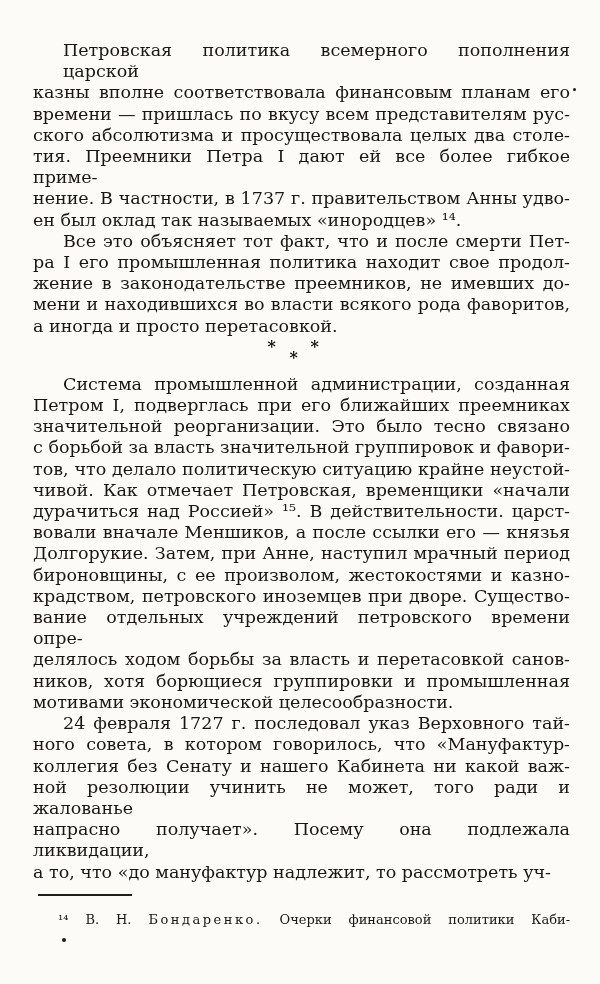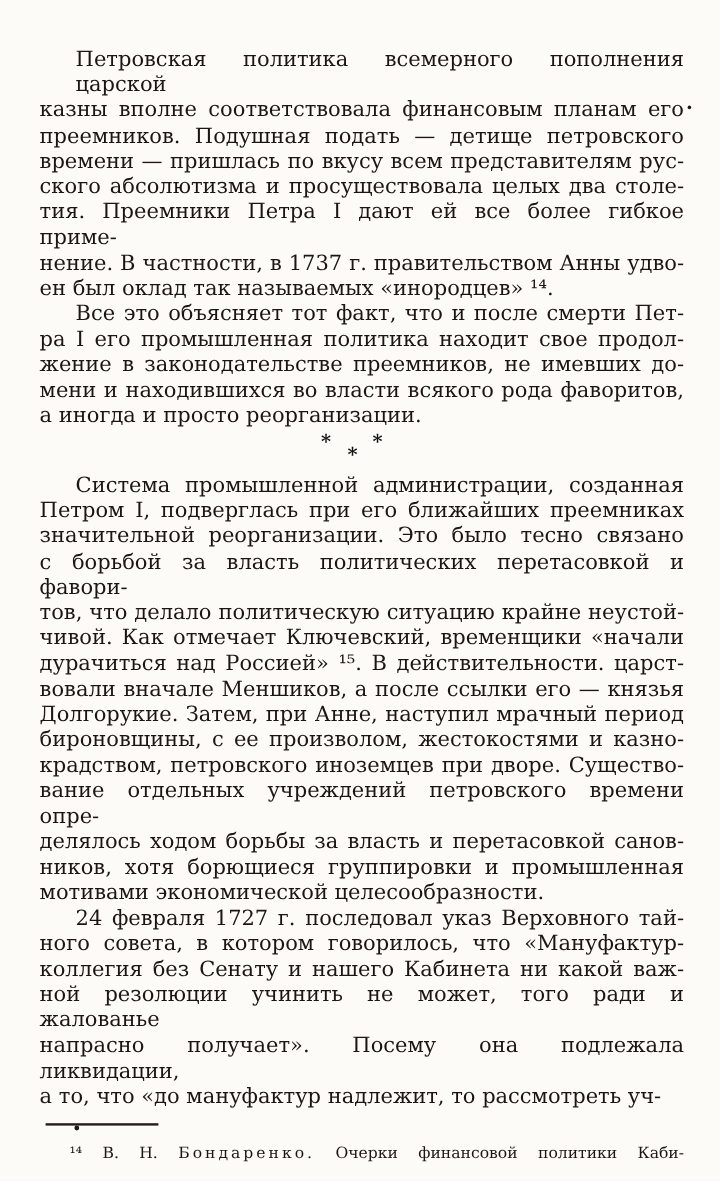--- a/index.html
+++ b/index.html
@@ -73,48 +73,47 @@
 </style>
 </head>
 <body>
 
 <div class="page">
   <div class="text-block">
 
     <div class="para">
         <div class="line first">Петровская политика всемерного пополнения царской</div>
         <div class="line">казны вполне соответствовала финансовым планам его</div>
-        <div class="line">преемников. Подушная подать — детище петровского</div>
         <div class="line">времени — пришлась по вкусу всем представителям рус-</div>
         <div class="line">ского абсолютизма и просуществовала целых два столе-</div>
         <div class="line">тия. Преемники Петра I дают ей все более гибкое приме-</div>
         <div class="line">нение. В частности, в 1737 г. правительством Анны удво-</div>
         <div class="line last">ен был оклад так называемых «инородцев» ¹⁴.</div>
       </div>
     <div class="para">
         <div class="line first">Все это объясняет тот факт, что и после смерти Пет-</div>
         <div class="line">ра I его промышленная политика находит свое продол-</div>
         <div class="line">жение в законодательстве преемников, не имевших до-</div>
         <div class="line">мени и находившихся во власти всякого рода фаворитов,</div>
-        <div class="line last">а иногда и просто реорганизации.</div>
+        <div class="line last">а иногда и просто перетасовкой.</div>
       </div>
 
     <div class="asterism">
       <span class="star s1">*</span>
       <span class="star s2">*</span>
       <span class="star s3">*</span>
     </div>
 
     <div class="para">
         <div class="line first">Система промышленной администрации, созданная</div>
         <div class="line">Петром I, подверглась при его ближайших преемниках</div>
         <div class="line">значительной реорганизации. Это было тесно связано</div>
-        <div class="line">с борьбой за власть политических перетасовкой и фавори-</div>
+        <div class="line">с борьбой за власть значительной группировок и фавори-</div>
         <div class="line">тов, что делало политическую ситуацию крайне неустой-</div>
-        <div class="line">чивой. Как отмечает Ключевский, временщики «начали</div>
+        <div class="line">чивой. Как отмечает Петровская, временщики «начали</div>
         <div class="line">дурачиться над Россией» ¹⁵. В действительности. царст-</div>
         <div class="line">вовали вначале Меншиков, а после ссылки его — князья</div>
         <div class="line">Долгорукие. Затем, при Анне, наступил мрачный период</div>
         <div class="line">бироновщины, с ее произволом, жестокостями и казно-</div>
         <div class="line">крадством, петровского иноземцев при дворе. Существо-</div>
         <div class="line">вание отдельных учреждений петровского времени опре-</div>
         <div class="line">делялось ходом борьбы за власть и перетасовкой санов-</div>
         <div class="line">ников, хотя борющиеся группировки и промышленная</div>
         <div class="line last">мотивами экономической целесообразности.</div>
       </div>

